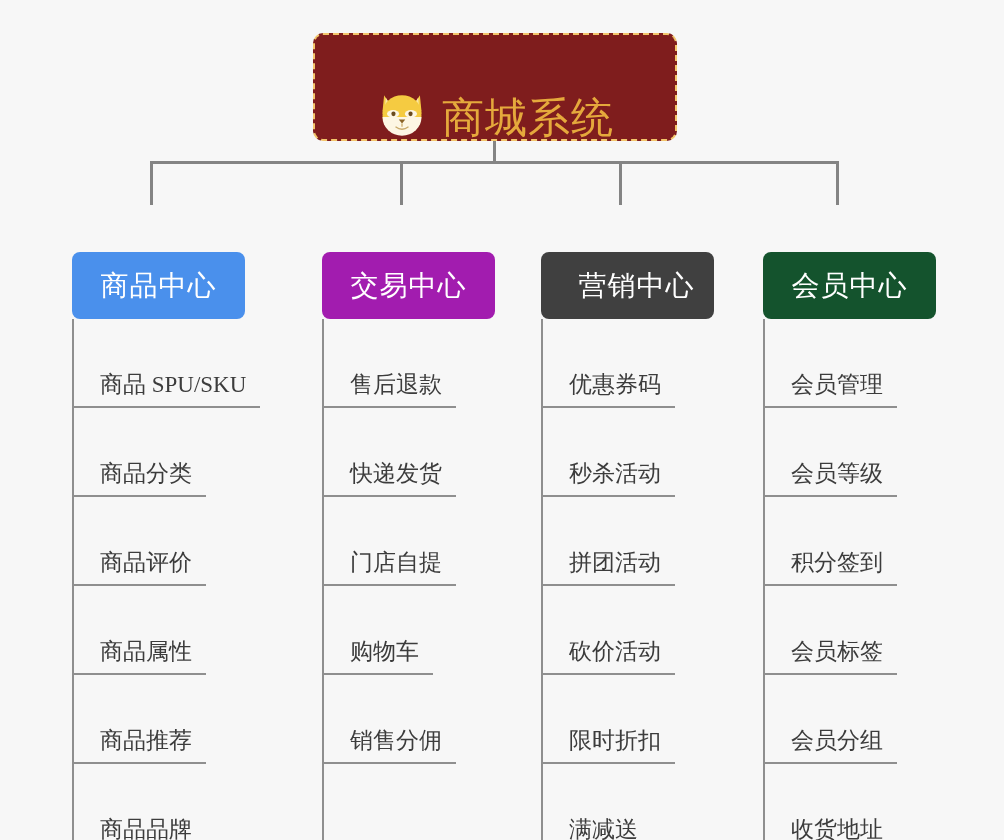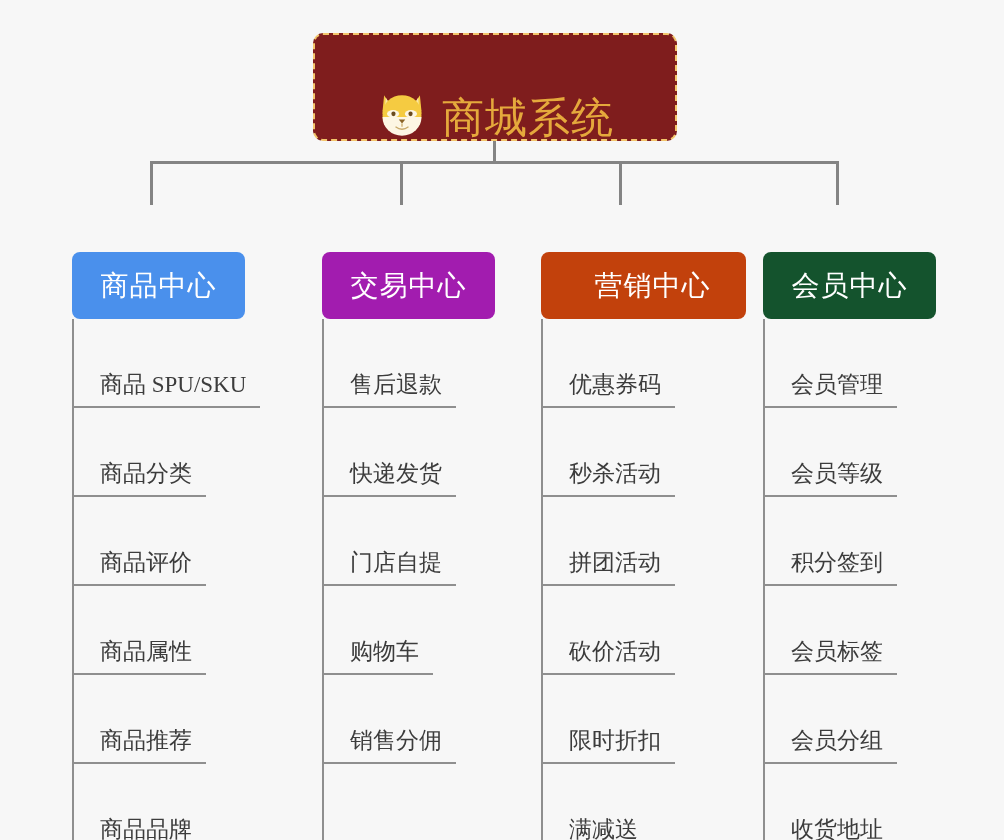--- a/index.html
+++ b/index.html
@@ -210,21 +210,21 @@
       <li class="leaf">
           <span class="leaf-inner"><span class="leaf-label">购物车</span></span>
         </li>
       <li class="leaf">
           <span class="leaf-inner"><span class="leaf-label">销售分佣</span></span>
         </li>
     </ul>
   </div>
 
   <div class="column" style="left:541px;">
-    <div class="cat-box" style="width:205px;background:#c2410c;padding-left:18px;">
+    <div class="cat-box" style="width:173px;background:#404040;padding-left:18px;">
       <span>营销中心</span>
     </div>
     <div class="spine" style="height:534px;"></div>
     <ul class="leaf-list">
       <li class="leaf">
           <span class="leaf-inner"><span class="leaf-label">优惠券码</span></span>
         </li>
       <li class="leaf">
           <span class="leaf-inner"><span class="leaf-label">秒杀活动</span></span>
         </li>

